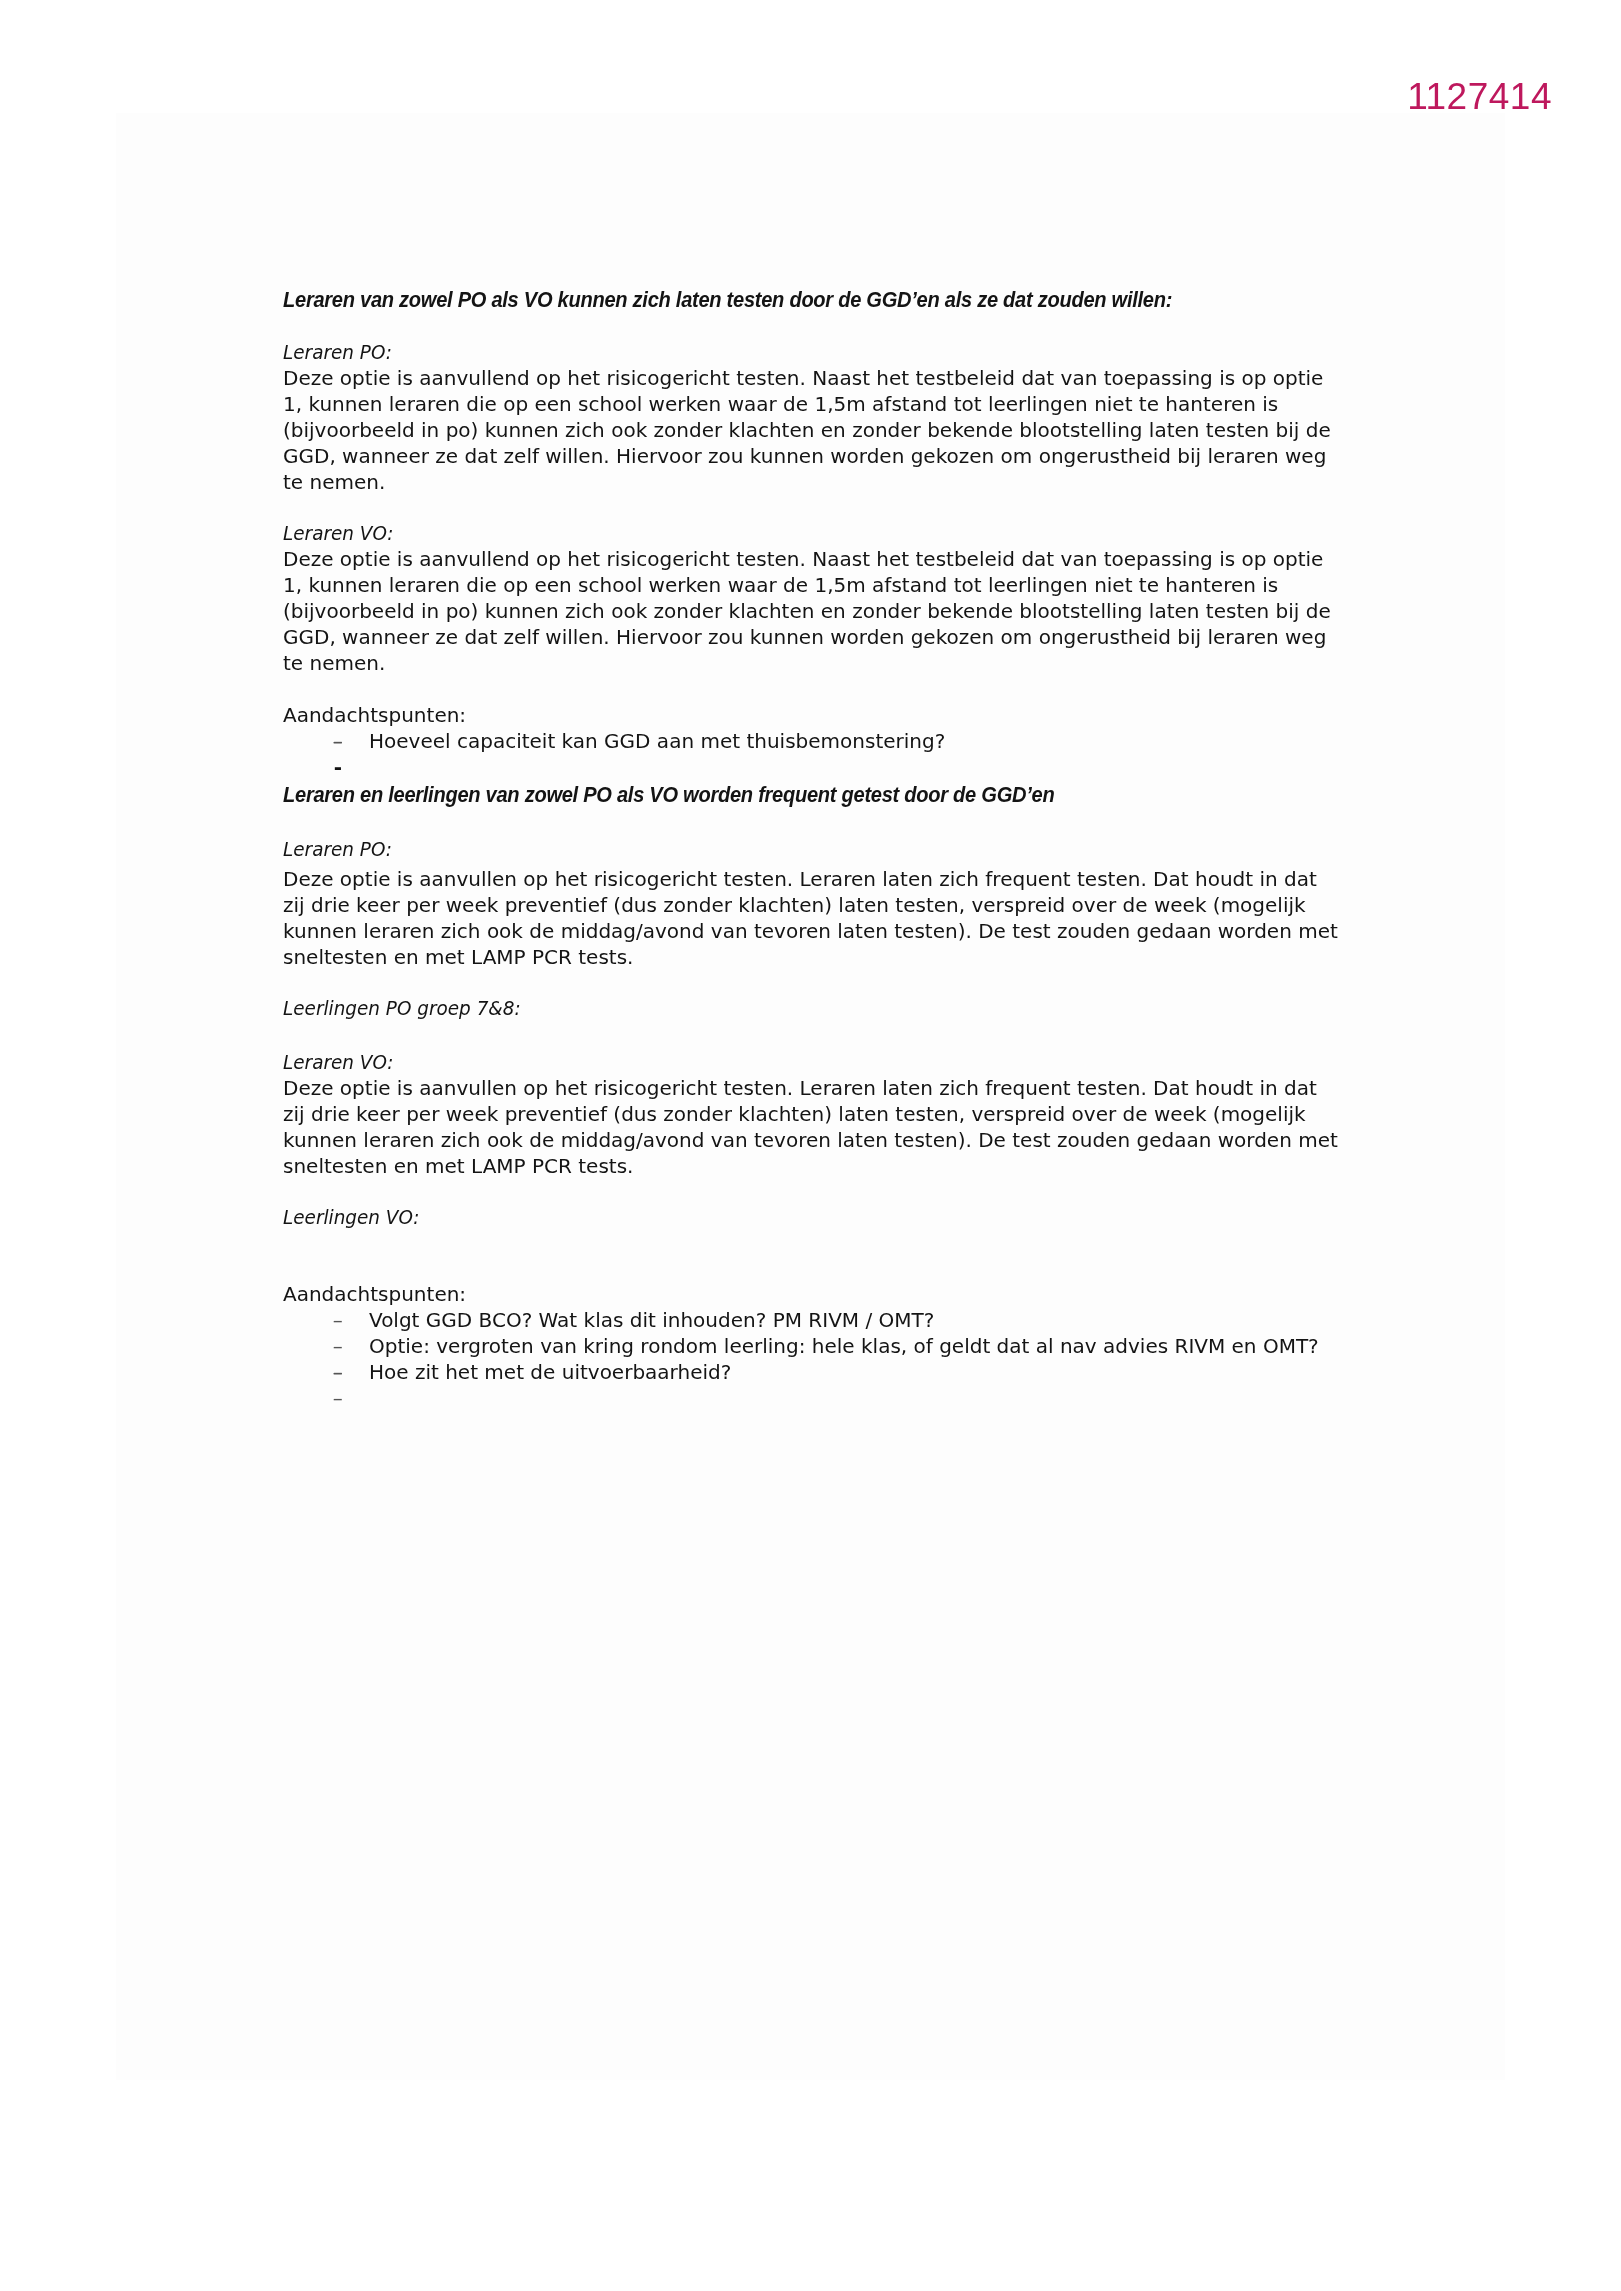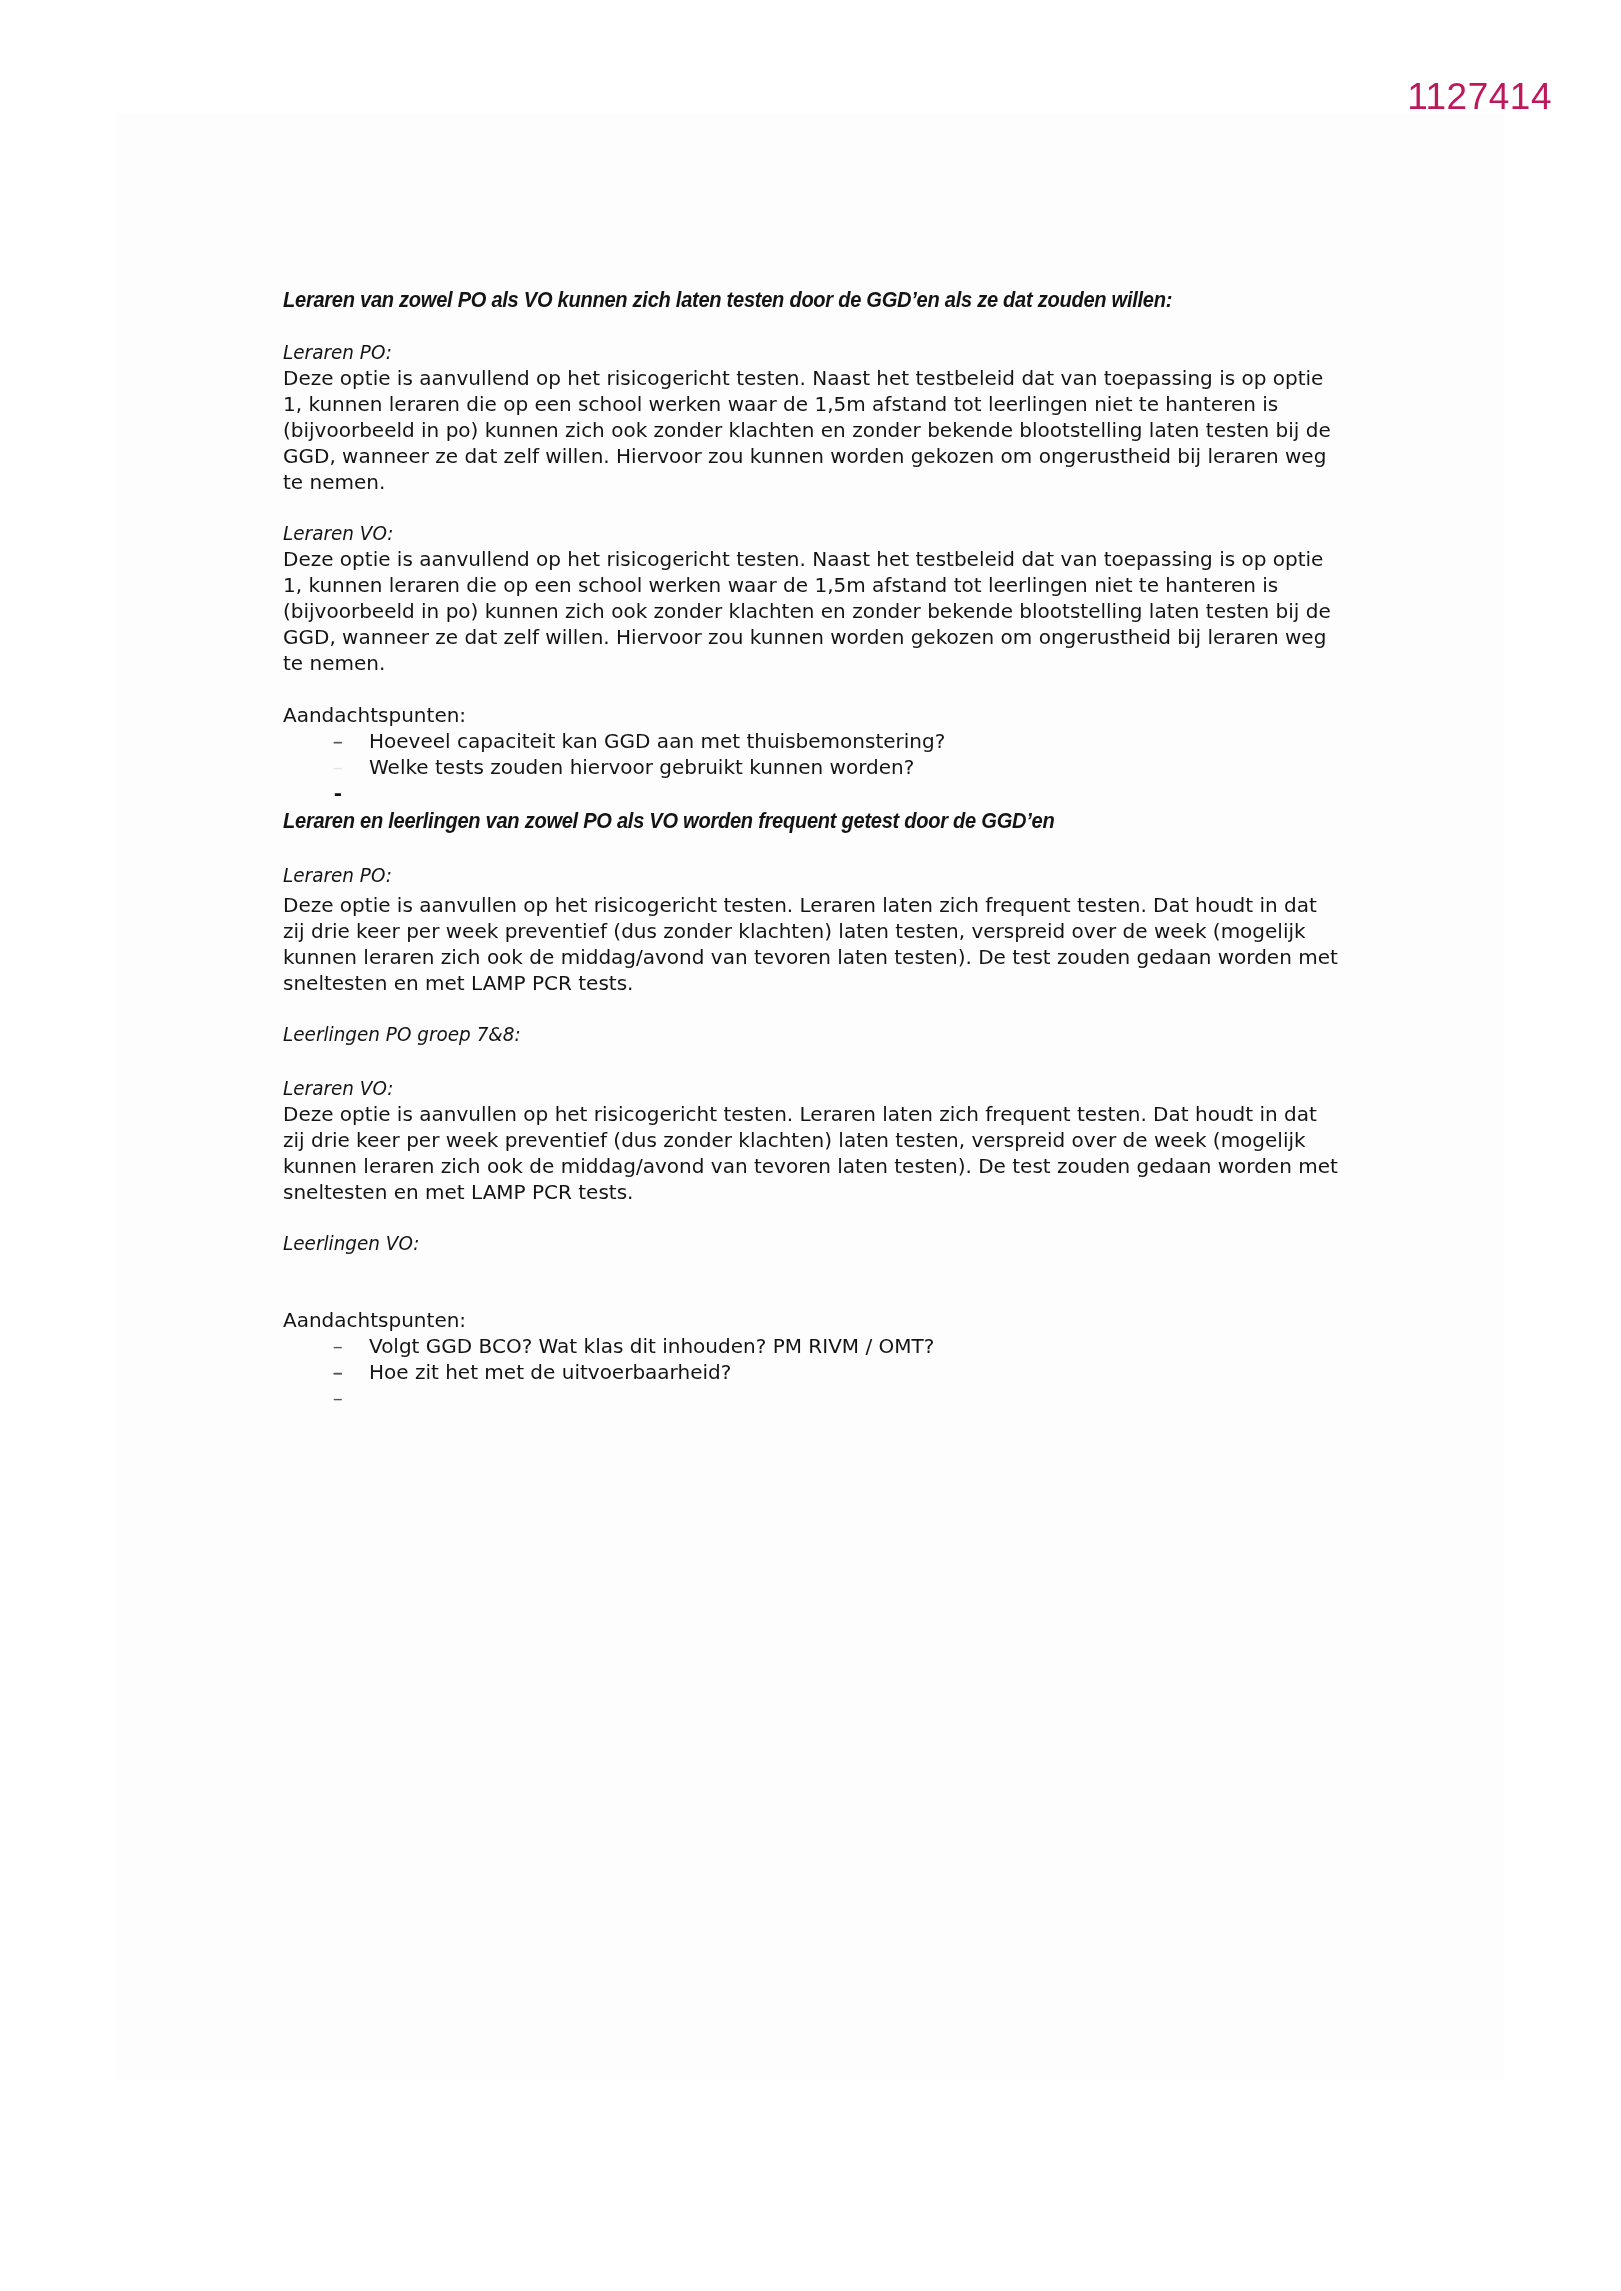--- a/index.html
+++ b/index.html
@@ -57,39 +57,38 @@
   <p class="sub">Leraren PO:</p>
   <p>Deze optie is aanvullend op het risicogericht testen. Naast het testbeleid dat van toepassing is op optie 1, kunnen leraren die op een school werken waar de 1,5m afstand tot leerlingen niet te hanteren is (bijvoorbeeld in po) kunnen zich ook zonder klachten en zonder bekende blootstelling laten testen bij de GGD, wanneer ze dat zelf willen. Hiervoor zou kunnen worden gekozen om ongerustheid bij leraren weg te nemen.</p>
   <div class="gap-s"></div>
   <p class="sub">Leraren VO:</p>
   <p>Deze optie is aanvullend op het risicogericht testen. Naast het testbeleid dat van toepassing is op optie 1, kunnen leraren die op een school werken waar de 1,5m afstand tot leerlingen niet te hanteren is (bijvoorbeeld in po) kunnen zich ook zonder klachten en zonder bekende blootstelling laten testen bij de GGD, wanneer ze dat zelf willen. Hiervoor zou kunnen worden gekozen om ongerustheid bij leraren weg te nemen.</p>
   <div class="gap-s"></div>
   <p>Aandachtspunten:</p>
   <ul class="points">
     <li><span class="bullet">–</span></li>
     <li><span class="bullet">–</span><span>Hoeveel capaciteit kan GGD aan met thuisbemonstering?</span></li>
-    <li><span class="bullet faint">–</span><span>Welke tests zouden hiervoor gebruikt kunnen worden?</span></li>
     <li><span class="bullet dark">-</span></li>
   </ul>
   <div class="gap-m"></div>
 
   <p class="heading">Leraren en leerlingen van zowel PO als VO worden frequent getest door de GGD’en</p>
   <div class="gap-m"></div>
   <p class="sub">Leraren PO:</p>
   <p style="margin-top:3.9px;">Deze optie is aanvullen op het risicogericht testen. Leraren laten zich frequent testen. Dat houdt in dat zij drie keer per week preventief (dus zonder klachten) laten testen, verspreid over de week (mogelijk kunnen leraren zich ook de middag/avond van tevoren laten testen). De test zouden gedaan worden met sneltesten en met LAMP PCR tests.</p>
   <div class="gap-s"></div>
   <p class="sub">Leerlingen PO groep 7&amp;8:</p>
   <div class="gap-m"></div>
   <p class="sub">Leraren VO:</p>
   <p>Deze optie is aanvullen op het risicogericht testen. Leraren laten zich frequent testen. Dat houdt in dat zij drie keer per week preventief (dus zonder klachten) laten testen, verspreid over de week (mogelijk kunnen leraren zich ook de middag/avond van tevoren laten testen). De test zouden gedaan worden met sneltesten en met LAMP PCR tests.</p>
   <div class="gap-s"></div>
   <p class="sub">Leerlingen VO:</p>
   <div class="gap-l"></div>
   <p>Aandachtspunten:</p>
   <ul class="points">
     <li><span class="bullet">–</span><span>Volgt GGD BCO? Wat klas dit inhouden? PM RIVM / OMT?</span></li>
-    <li><span class="bullet">–</span></li>
+    <li><span class="bullet">–</span><span>Optie: vergroten van kring rondom leerling: hele klas, of geldt dat al nav advies RIVM en OMT?</span></li>
     <li><span class="bullet">–</span></li>
     <li><span class="bullet">–</span><span>Hoe zit het met de uitvoerbaarheid?</span></li>
     <li><span class="bullet">–</span></li>
   </ul>
 </div>
 
 
 </body></html>

